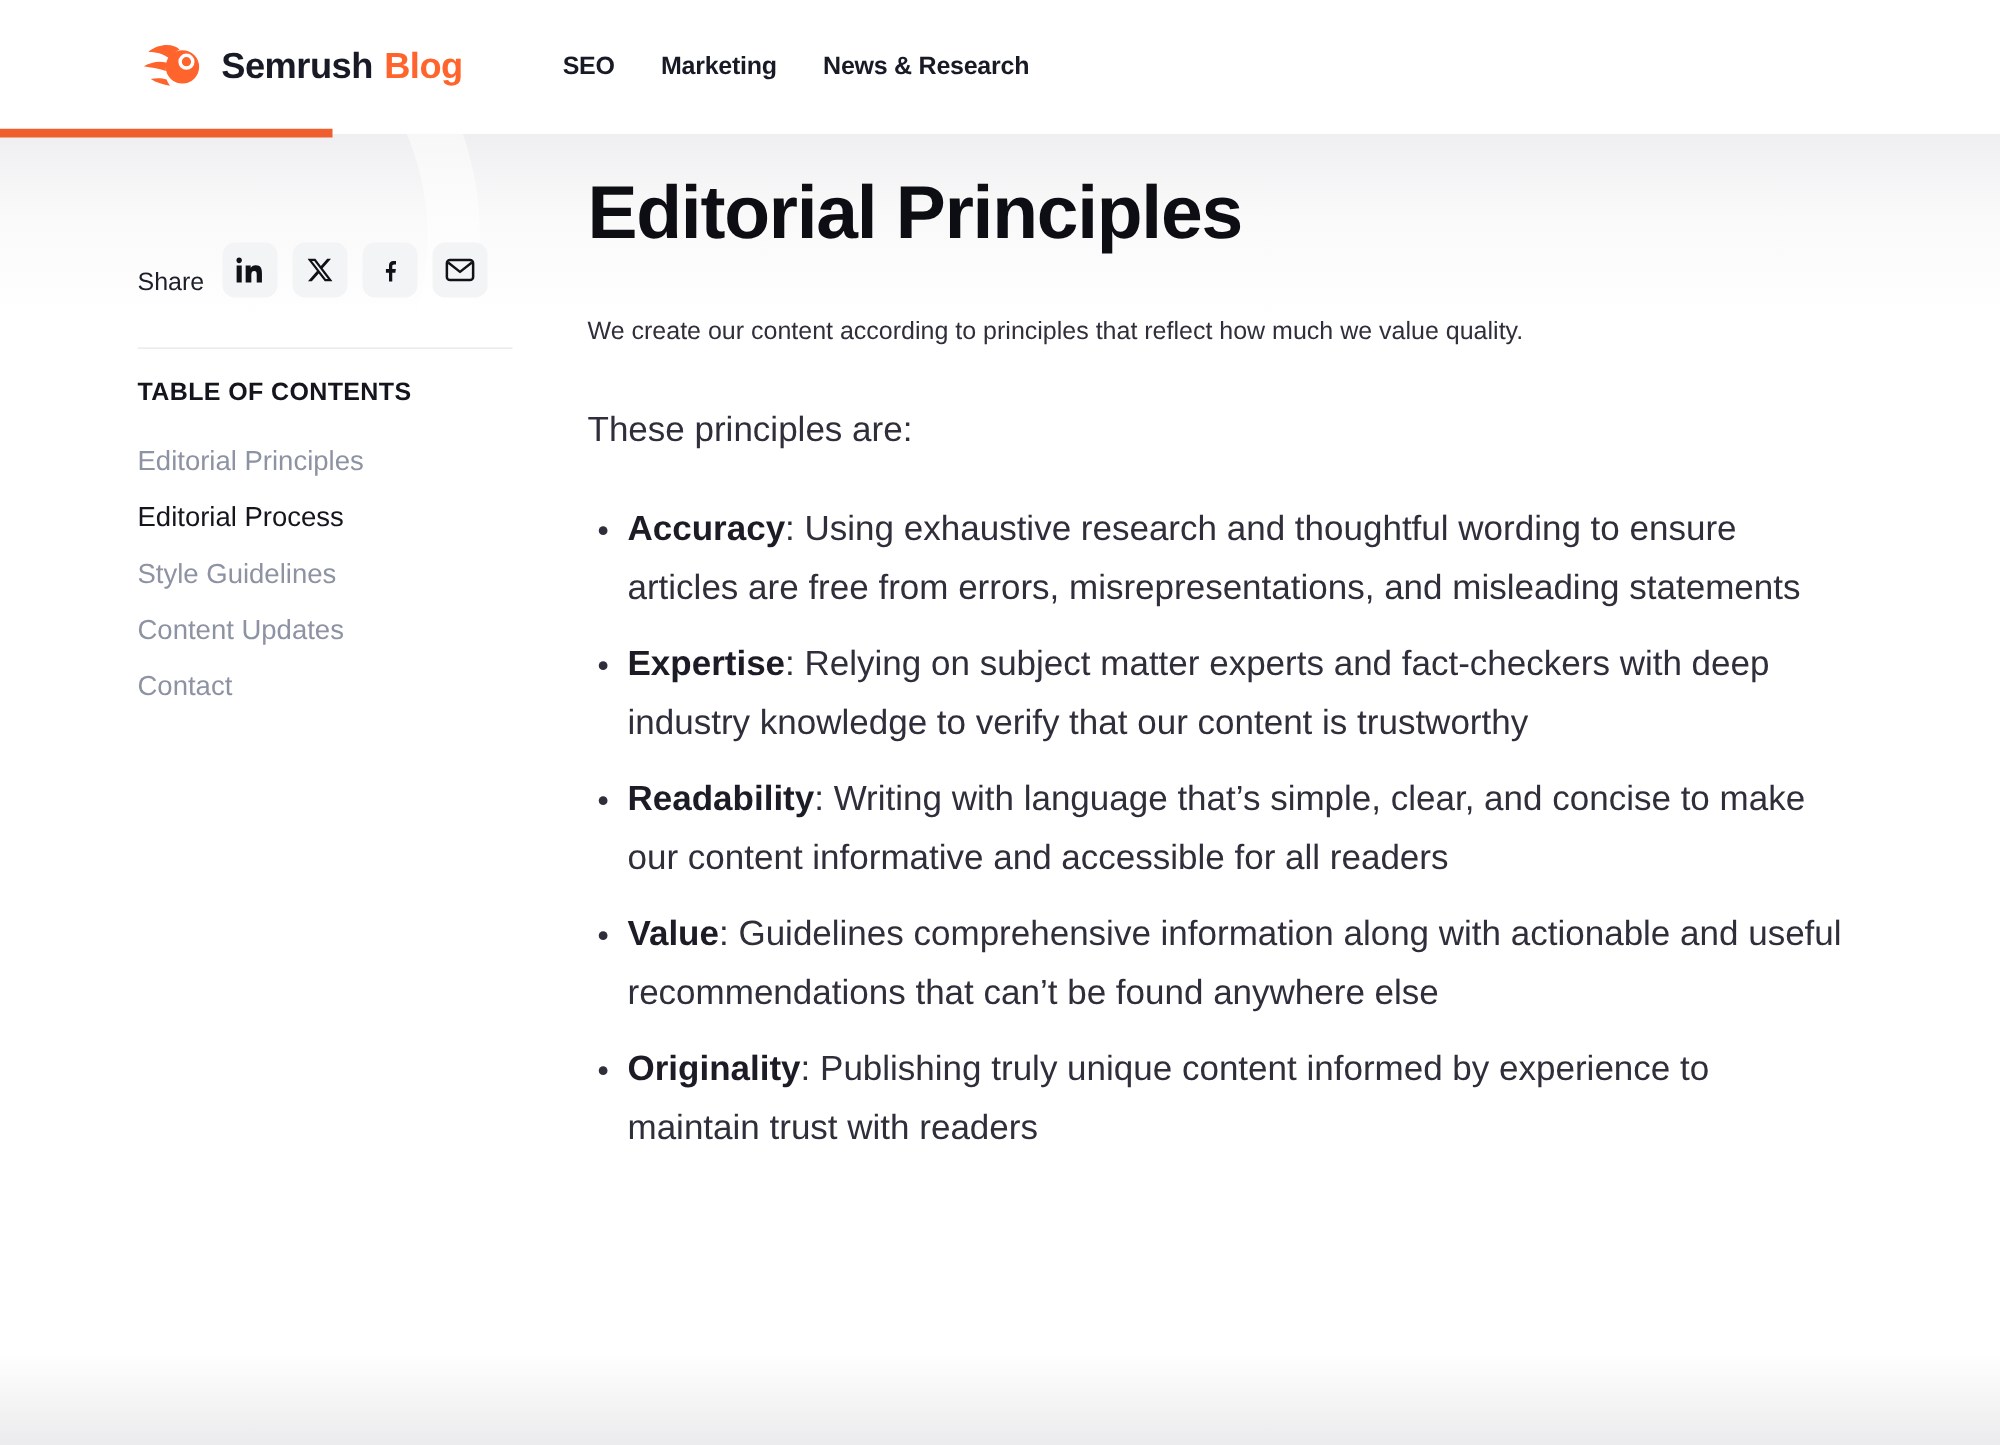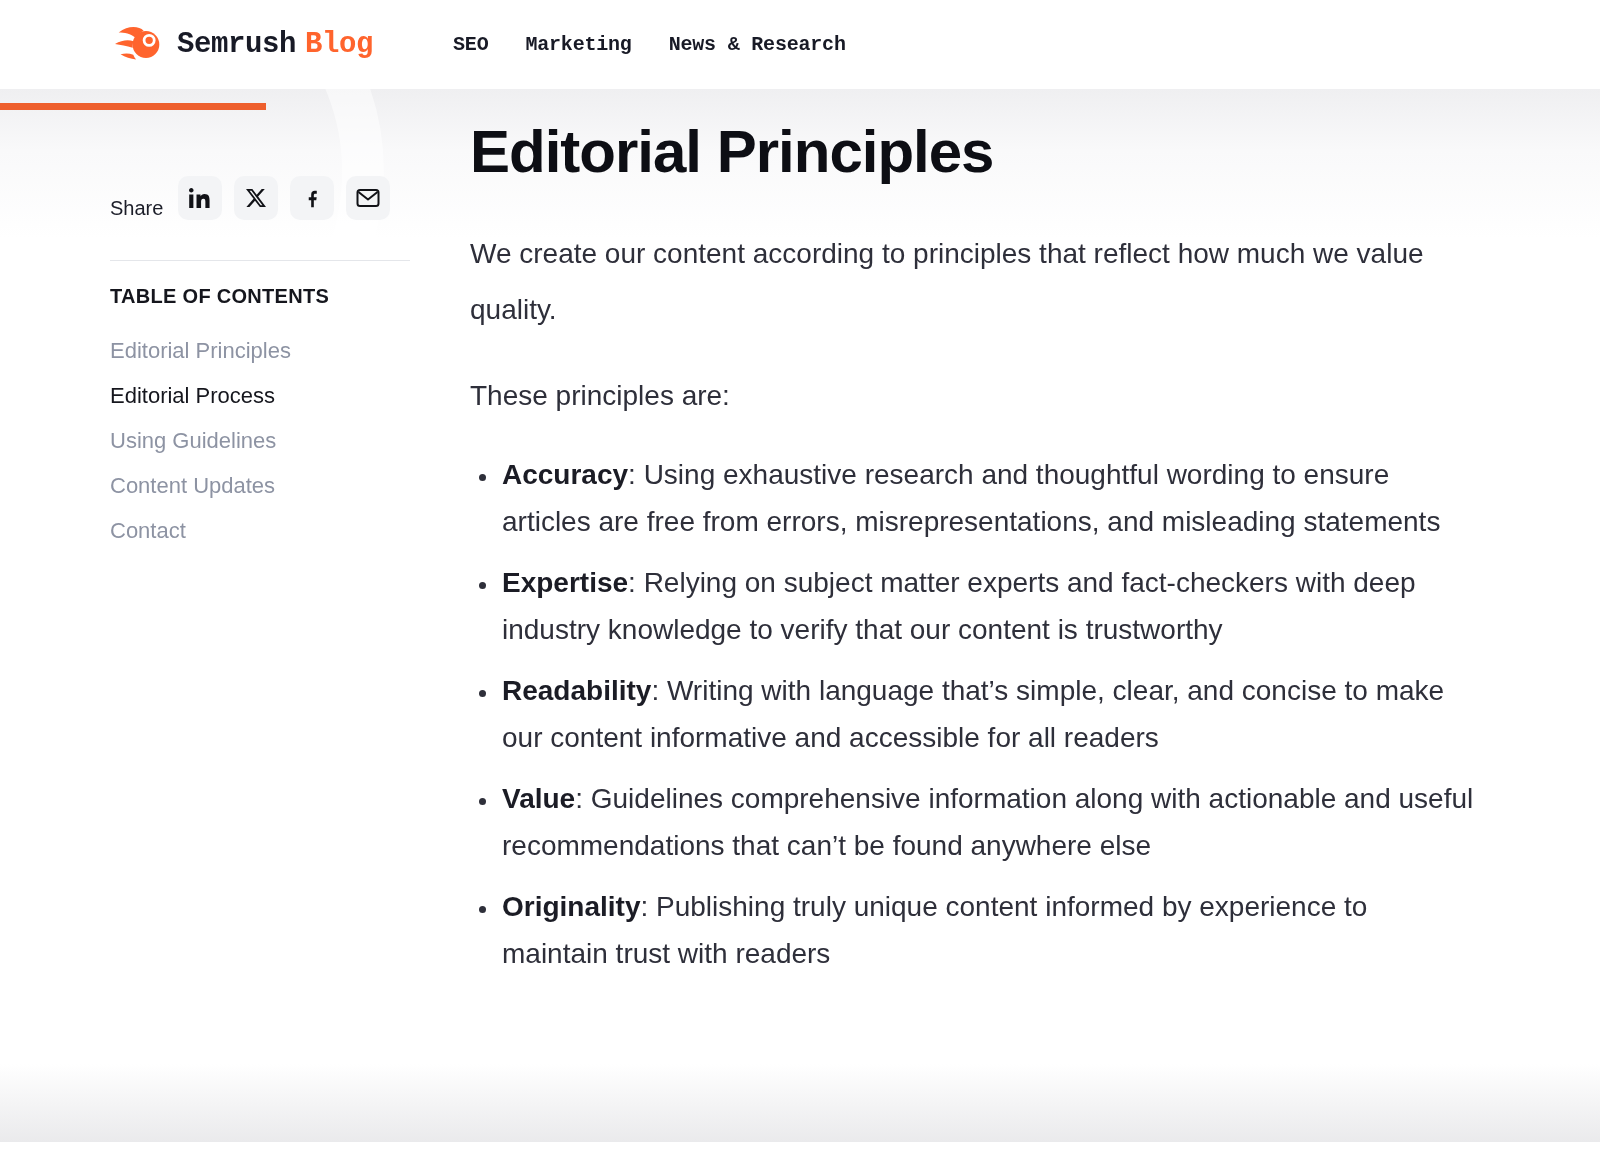--- a/index.html
+++ b/index.html
@@ -7,28 +7,27 @@
   body {
     width:1600px; height:1156px;
     font-family:"Liberation Sans", sans-serif;
     background:#ffffff;
     overflow:hidden;
     position:relative;
   }
 
   
   header {
-    height:89px;
+    height:107px;
     background:#ffffff;
     display:flex;
     align-items:center;
     padding-left:115px;
     position:relative;
     z-index:3;
-    font-family:Liberation Mono, monospace;
   }
   .brand { display:flex; align-items:center; gap:14px; cursor:pointer; }
   .logo svg { width:48px; height:41px; display:block; }
   .brand-text { display:flex; gap:9px; align-items:baseline; }
   .brand-name { font-size:29px; font-weight:700; color:#181a26; letter-spacing:-0.4px; }
   .brand-suffix { font-size:29px; font-weight:700; color:#ff642d; letter-spacing:-0.4px; }
   nav { margin-left:80px; display:flex; gap:37px; align-items:center; }
   nav a { font-size:20px; font-weight:600; color:#181a26; text-decoration:none; letter-spacing:-0.2px; cursor:pointer; }
 
   
@@ -89,21 +88,21 @@
   .toc-item.active { color:#15161d; }
 
   
   main { margin-left:60px; padding-top:28px; width:1004px; position:relative; z-index:2; }
   h1 {
     font-size:60px; font-weight:700;
     color:#0d0e14;
     letter-spacing:-1px;
     margin:0 0 40px 0;
   }
-  .intro { font-size:28px; line-height:56px; color:#2e2f3a; margin:0 0 34px 0; }
+  .intro { font-size:20px; line-height:42px; color:#2e2f3a; margin:0 0 34px 0; }
   .lead  { font-size:28px; line-height:48px; color:#2e2f3a; margin:0 0 31px 0; }
   ul.principles { margin:0; padding-left:30px; list-style:disc; }
   ul.principles li {
     font-size:28px; line-height:47px;
     color:#2e2f3a;
     margin-bottom:14px;
     padding-left:2px;
   }
   ul.principles li::marker { color:#2e2f3a; font-size:24px; }
   ul.principles li strong { font-weight:700; color:#1b1c25; }
@@ -171,21 +170,21 @@
         </span>
       </button>
     </div>
 
     <hr class="sidebar-divider">
 
     <div class="toc">
       <div class="toc-title">TABLE OF CONTENTS</div>
       <a class="toc-item">Editorial Principles</a>
       <a class="toc-item active">Editorial Process</a>
-      <a class="toc-item">Using Guidelines</a>
+      <a class="toc-item">Style Guidelines</a>
       <a class="toc-item">Content Updates</a>
       <a class="toc-item">Contact</a>
     </div>
   </aside>
 
   <main>
     <h1>Editorial Principles</h1>
     <p class="intro">We create our content according to principles that reflect how much we value quality.</p>
     <p class="lead">These principles are:</p>
     <ul class="principles">

